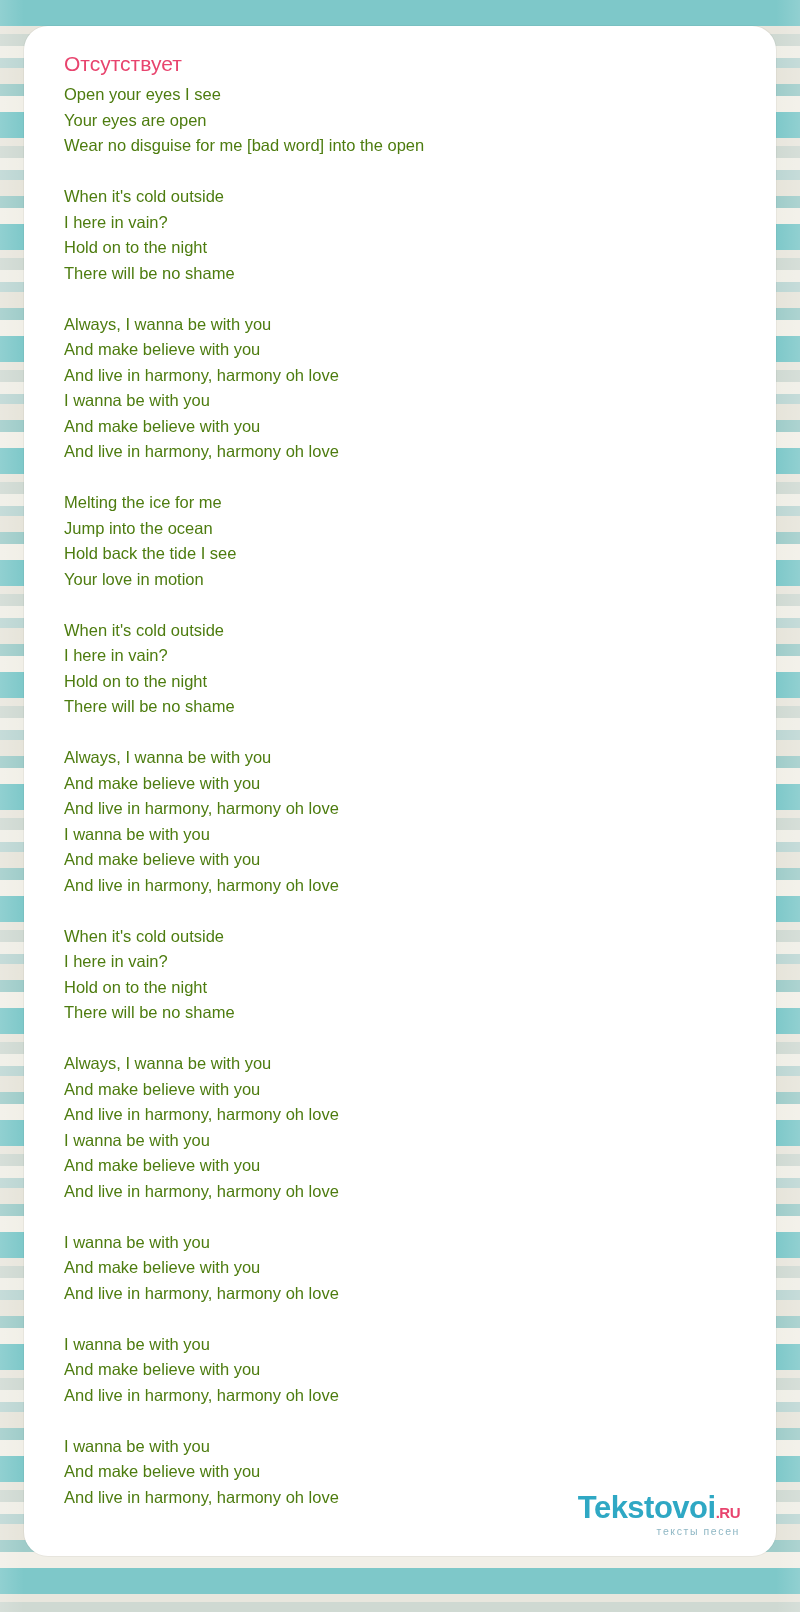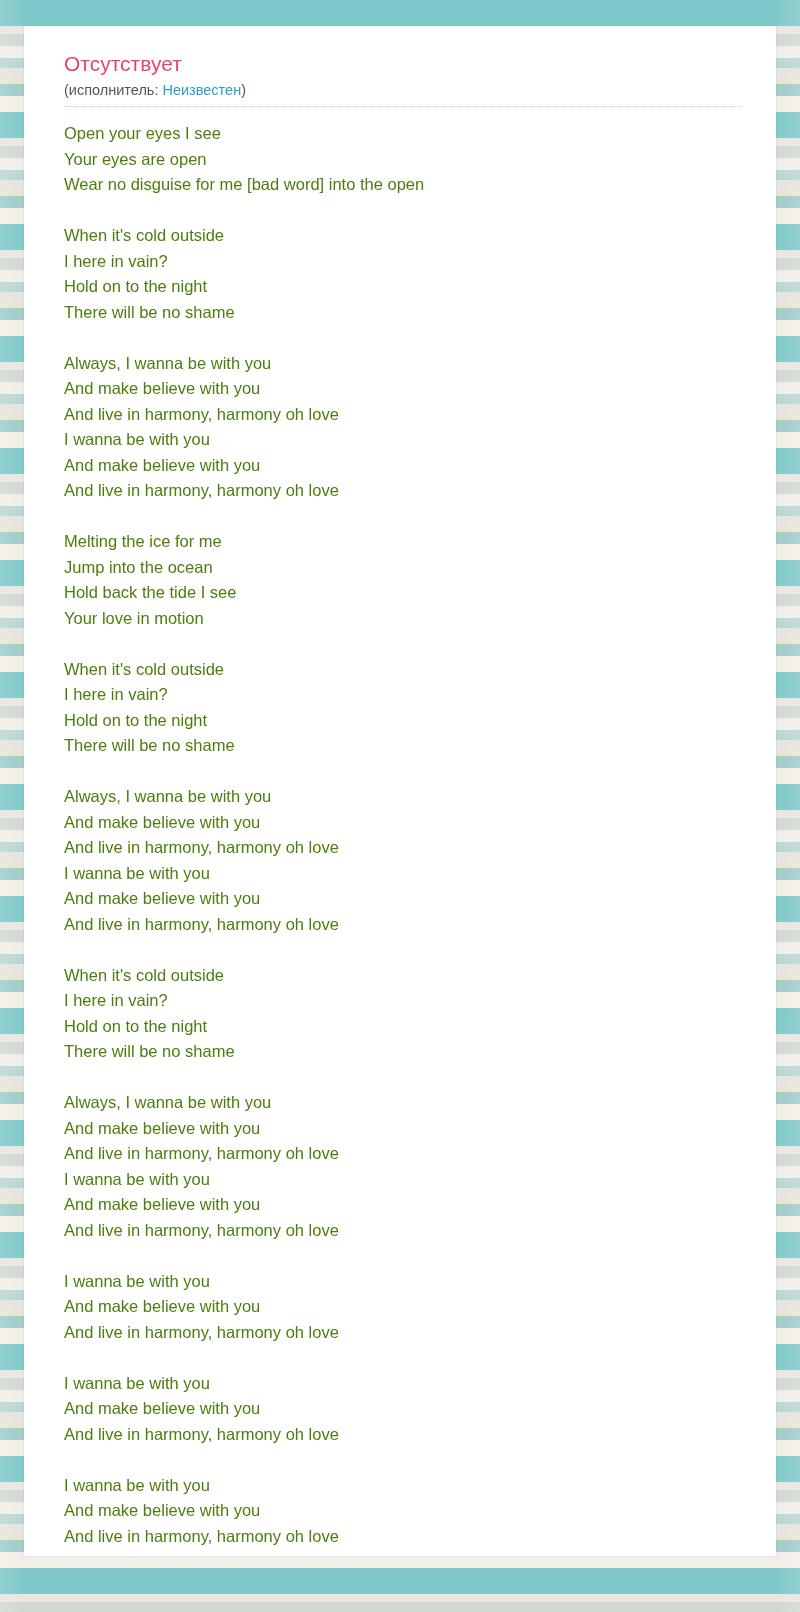--- a/index.html
+++ b/index.html
@@ -46,20 +46,21 @@
 
   
   #sheet {
     position: absolute;
     left: 24px;
     top: 26px;
     width: 752px;
     height: 1530px;
     background: #ffffff;
     box-shadow: 0 0 0 1px rgba(0,0,0,0.04);
+    border-radius: 24px;
   }
 
   .inner {
     padding: 18px 34px 10px 40px;
   }
 
   .song-title {
     color: #e8446e;
     font-size: 21px;
     line-height: 28px;
@@ -116,24 +117,20 @@
 </style>
 </head>
 <body>
 
 <div id="page-bg"></div>
 
 <div id="sheet">
   <div class="inner">
     <h1 class="song-title">Отсутствует</h1>
 
-    <div class="artist-line">
-      <span>(исполнитель:</span>
-      <a href="#">Неизвестен</a><span>)</span>
-    </div>
 
     <div class="lyrics">Open your eyes I see
 Your eyes are open
 Wear no disguise for me [bad word] into the open
 
 When it's cold outside
 I here in vain?
 Hold on to the night
 There will be no shame
 
@@ -179,13 +176,19 @@
 
 I wanna be with you
 And make believe with you
 And live in harmony, harmony oh love
 
 I wanna be with you
 And make believe with you
 And live in harmony, harmony oh love</div>
   </div>
 
+  <div id="logo">
+    <div class="logo-main">
+      <span class="t1">Tekstovoi</span><span class="logo-ru">.RU</span>
+    </div>
+    <div class="logo-sub">тексты песен</div>
+  </div>
 </div>
 
 </body></html>

